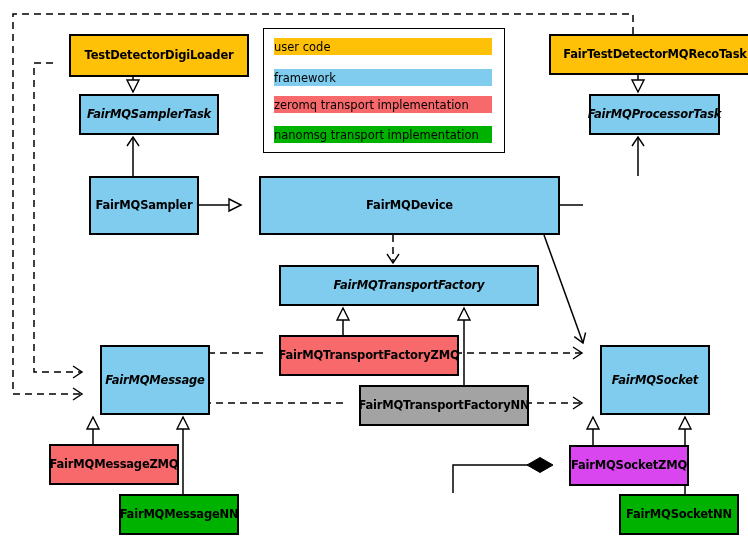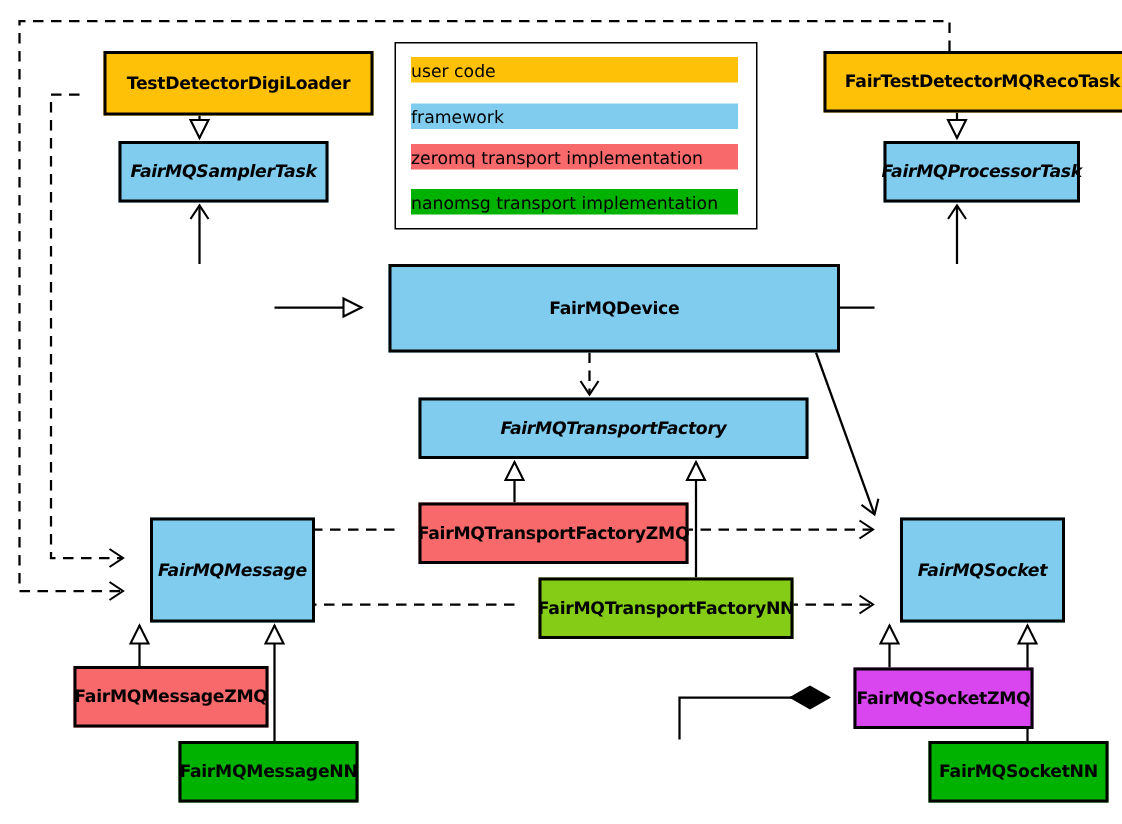--- a/index.html
+++ b/index.html
@@ -79,33 +79,34 @@
     </div>
     <div class="legend-bar" style="top: 97px; background-color: rgb(0, 178, 0);">
       <span>nanomsg transport implementation</span>
     </div>
   </div>
 
   <div class="node" style="left: 53px; top: 34px; width: 180px; height: 43px; background-color: rgb(255, 193, 7);">TestDetectorDigiLoader</div>
 
   <div class="node abstract" style="left: 63px; top: 94px; width: 140px; height: 41px; background-color: rgb(127, 204, 238);">FairMQSamplerTask</div>
 
+  <div class="node" style="left: 73px; top: 176px; width: 110px; height: 59px; background-color: rgb(127, 204, 238);">FairMQSampler</div>
 
   <div class="node" style="left: 243px; top: 176px; width: 301px; height: 59px; background-color: rgb(127, 204, 238);">FairMQDevice</div>
 
 
   <div class="node abstract" style="left: 573px; top: 94px; width: 131px; height: 41px; background-color: rgb(127, 204, 238);">FairMQProcessorTask</div>
 
   <div class="node" style="left: 533px; top: 34px; width: 212px; height: 41px; background-color: rgb(255, 193, 7);">FairTestDetectorMQRecoTask</div>
 
   <div class="node abstract" style="left: 263px; top: 265px; width: 260px; height: 41px; background-color: rgb(127, 204, 238);">FairMQTransportFactory</div>
 
   <div class="node" style="left: 263px; top: 335px; width: 180px; height: 41px; background-color: rgb(248, 105, 107);">FairMQTransportFactoryZMQ</div>
 
-  <div class="node" style="left: 343px; top: 385px; width: 170px; height: 41px; background-color: #84cc16;">FairMQTransportFactoryNN</div>
+  <div class="node" style="left: 343px; top: 385px; width: 170px; height: 41px; background-color: #a3a3a3;">FairMQTransportFactoryNN</div>
 
   <div class="node abstract" style="left: 84px; top: 345px; width: 110px; height: 70px; background-color: rgb(127, 204, 238);">FairMQMessage</div>
 
   <div class="node abstract" style="left: 584px; top: 345px; width: 110px; height: 70px; background-color: rgb(127, 204, 238);">FairMQSocket</div>
 
   <div class="node" style="left: 33px; top: 444px; width: 130px; height: 41px; background-color: rgb(248, 105, 107);">FairMQMessageZMQ</div>
 
   <div class="node" style="left: 103px; top: 494px; width: 120px; height: 41px; background-color: rgb(0, 178, 0);">FairMQMessageNN</div>
 
   <div class="node" style="left: 553px; top: 445px; width: 120px; height: 41px; background-color: #d946ef;">FairMQSocketZMQ</div>

